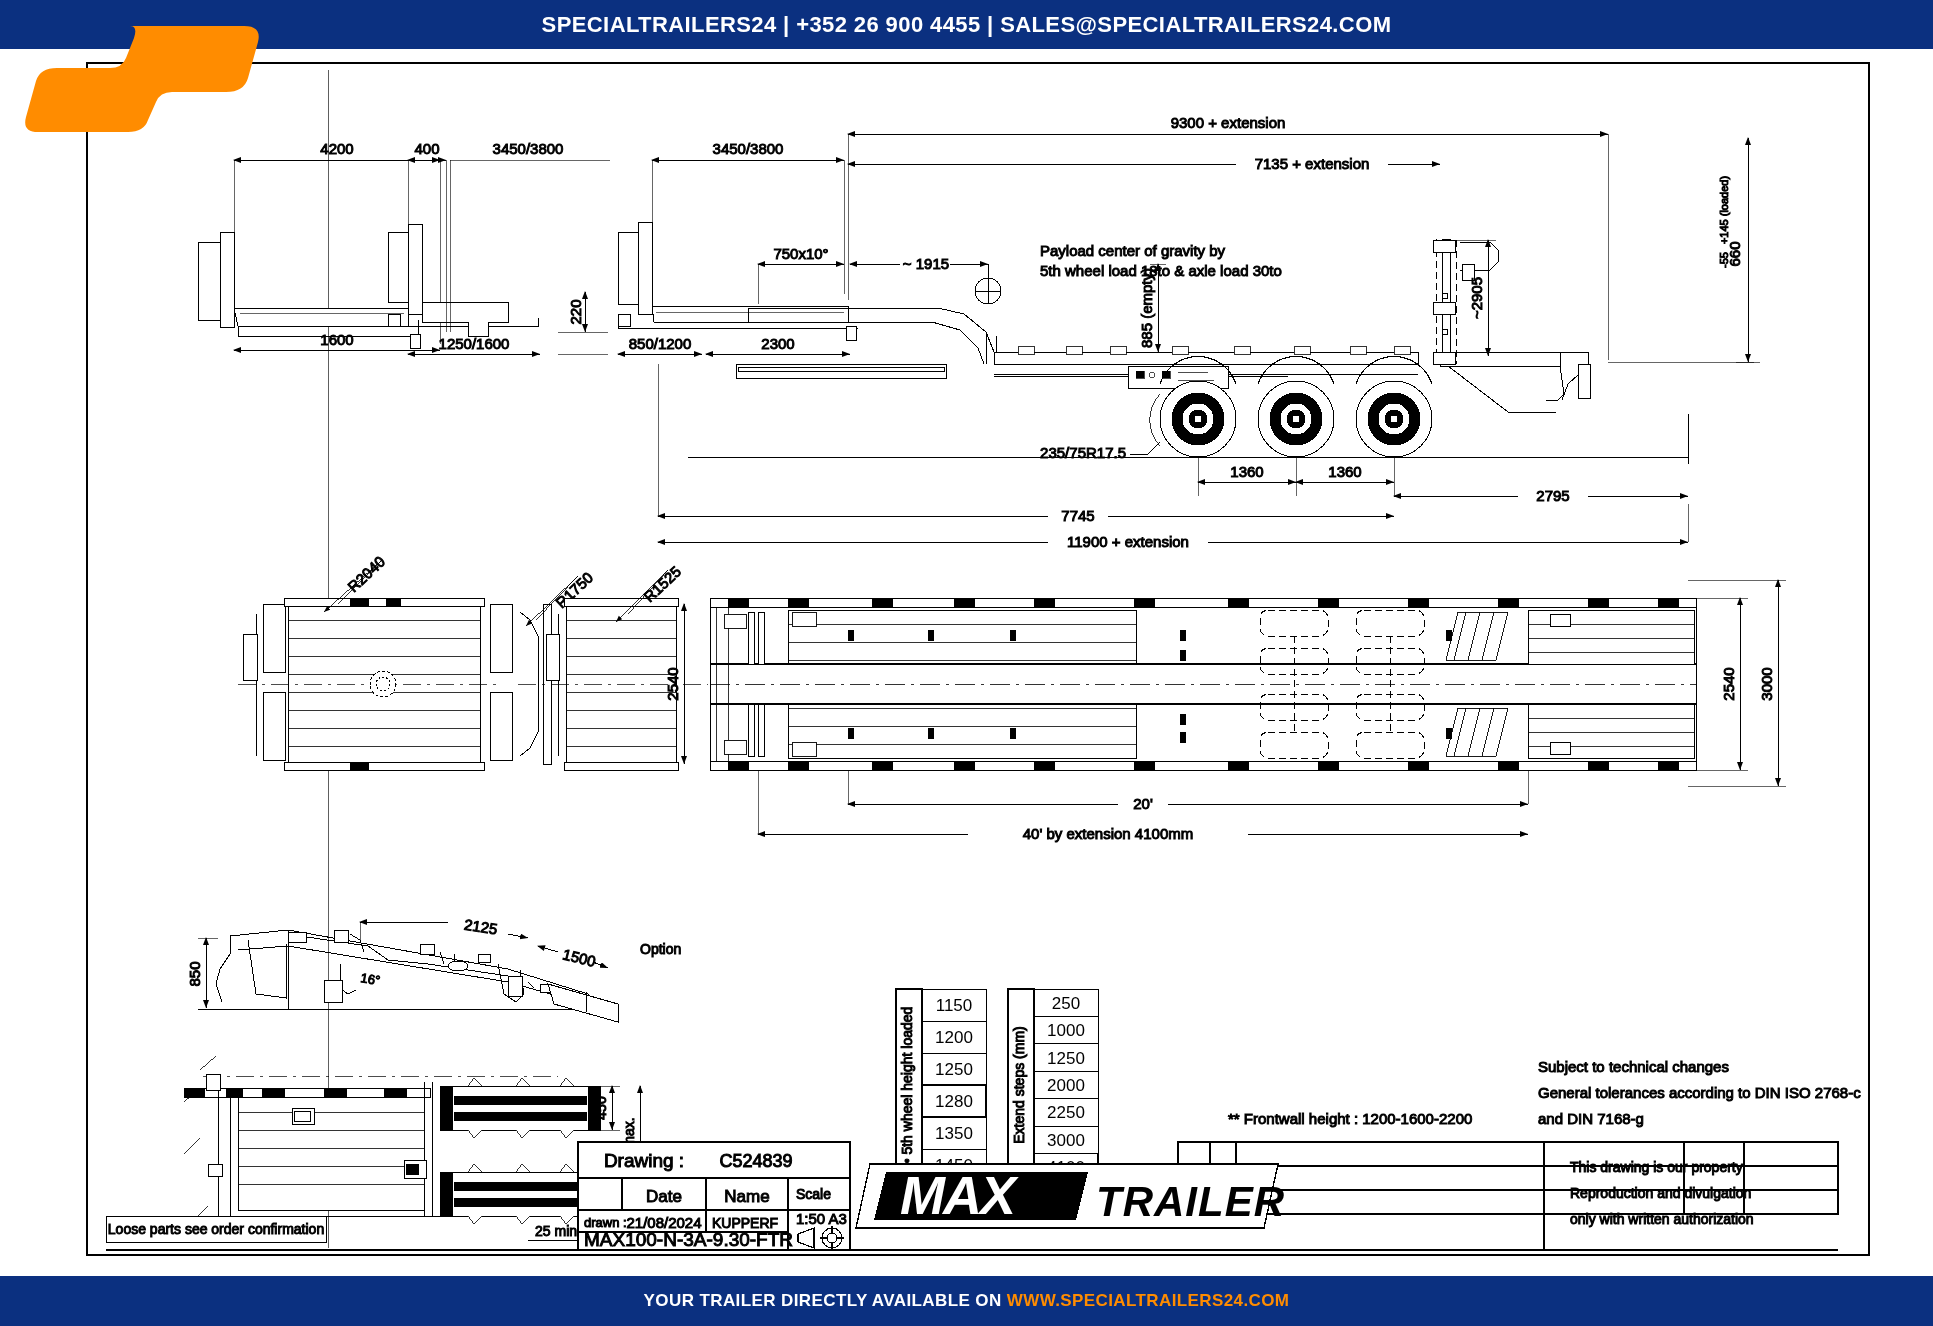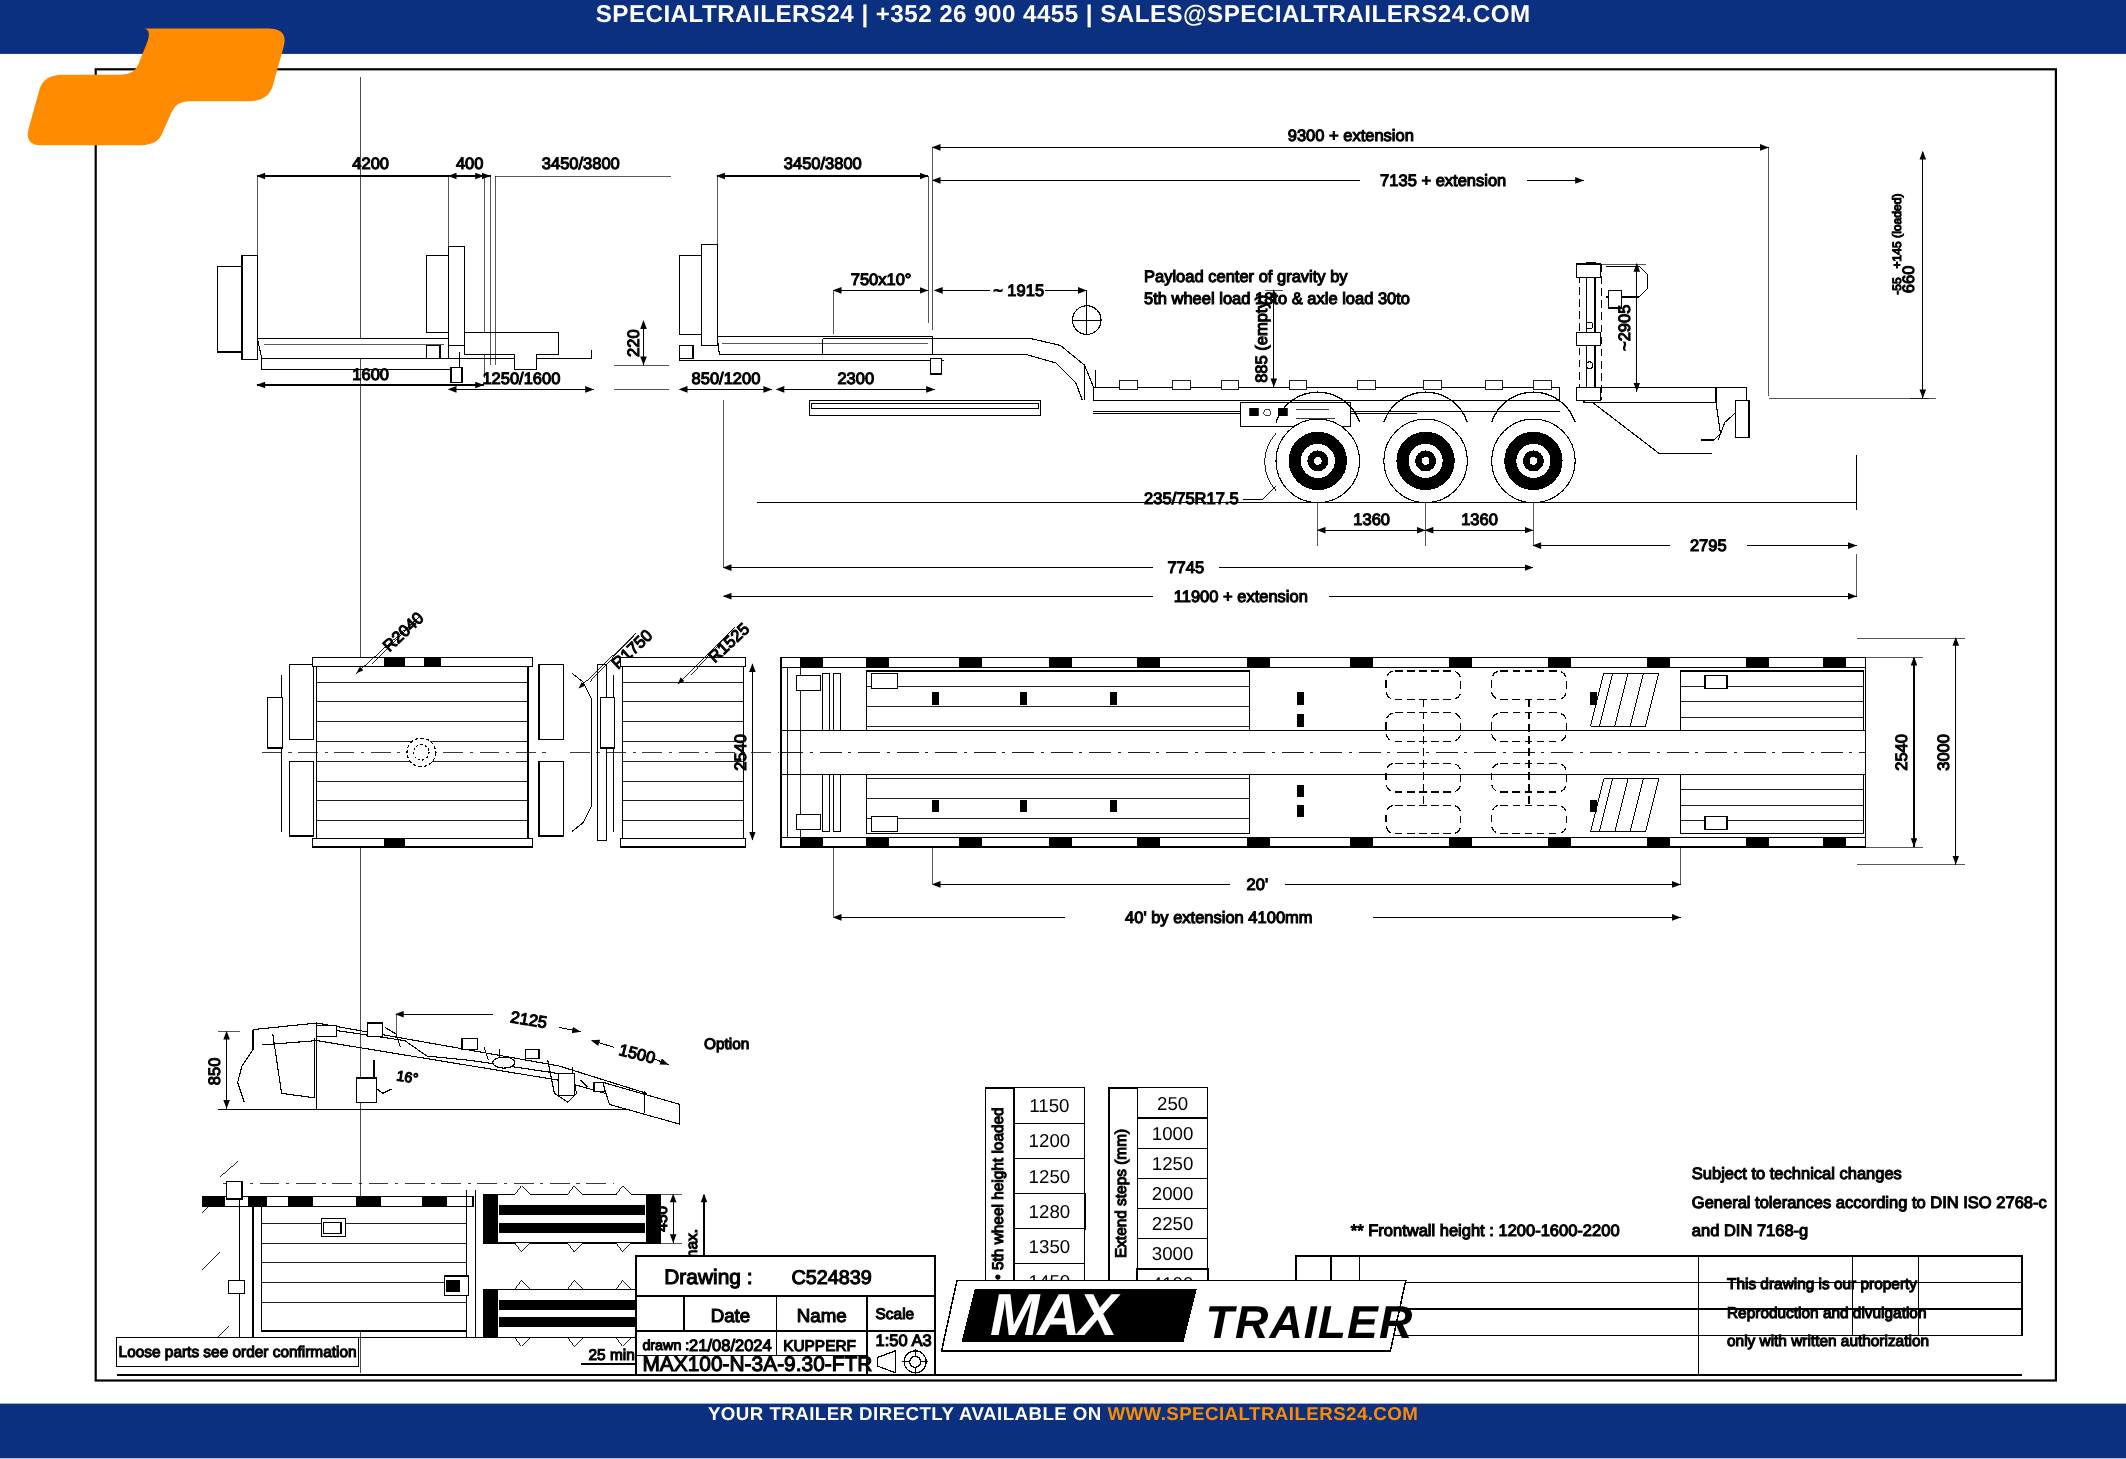--- a/index.html
+++ b/index.html
@@ -1,21 +1,21 @@
 <!DOCTYPE html>
 <html><head>
 <meta charset="utf-8">
 <style>
   html,body{margin:0;padding:0;background:#fff;}
   body{width:1933px;height:1326px;position:relative;overflow:hidden;
        font-family:"Liberation Sans",sans-serif;}
 
   
   .banner{position:absolute;left:0;width:1933px;background:#0b3080;color:#fff;
-          display:flex;align-items:flex-start;justify-content:center;}
+          display:flex;align-items:center;justify-content:center;}
   .banner-top{top:0;height:49px;}
   .banner-bot{top:1276px;height:50px;}
   .banner-text{font-size:22px;font-weight:bold;letter-spacing:.4px;
                font-family:"Liberation Sans",sans-serif;white-space:nowrap;}
   .banner-bot .banner-text{font-size:17px;}
   .orange{color:#ff8c00;}
 
   
   .logo-s{position:absolute;left:22px;top:24px;width:240px;height:110px;z-index:40;}
 

